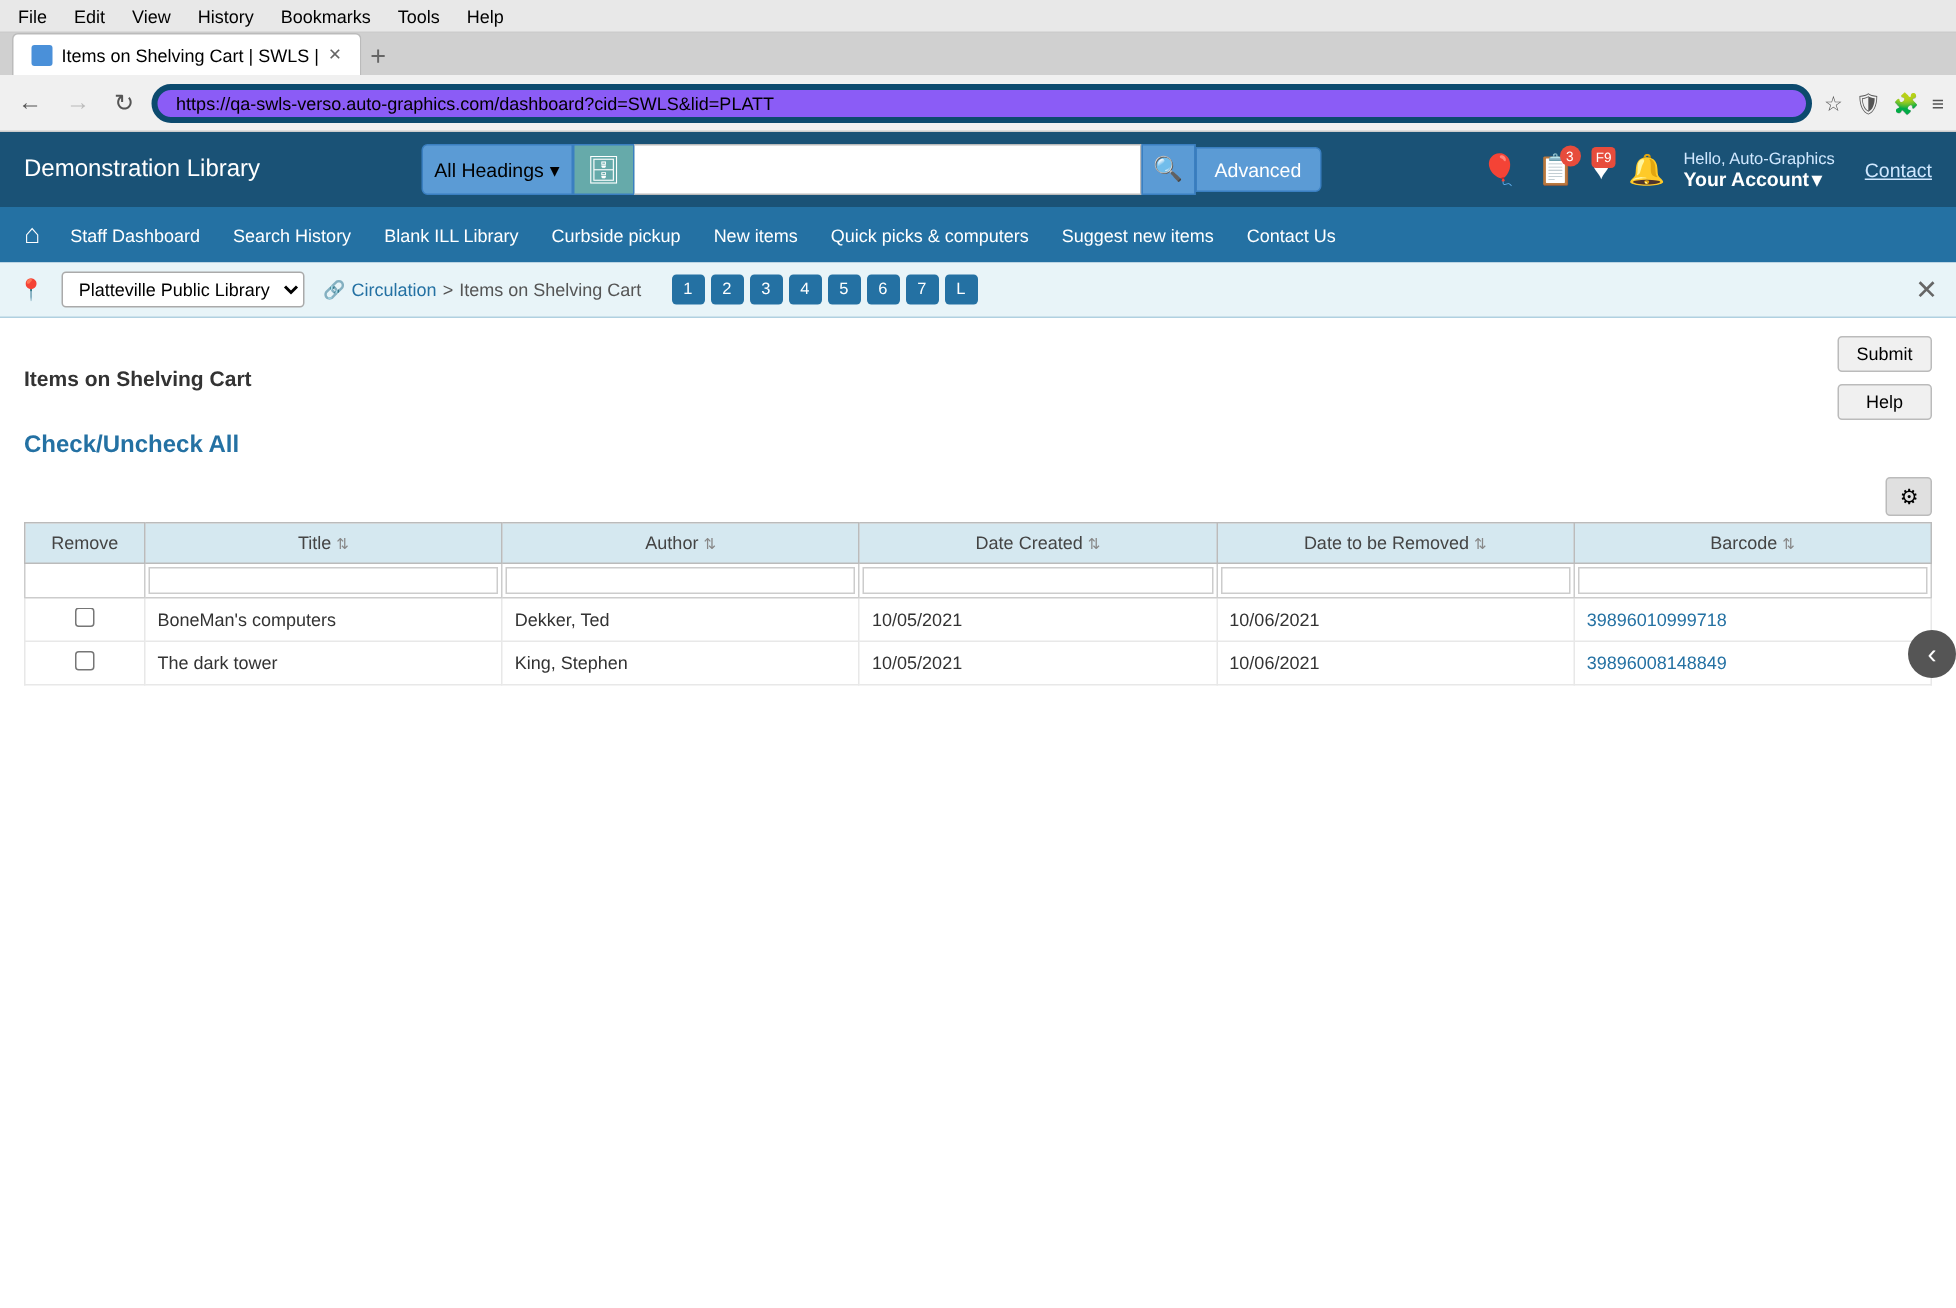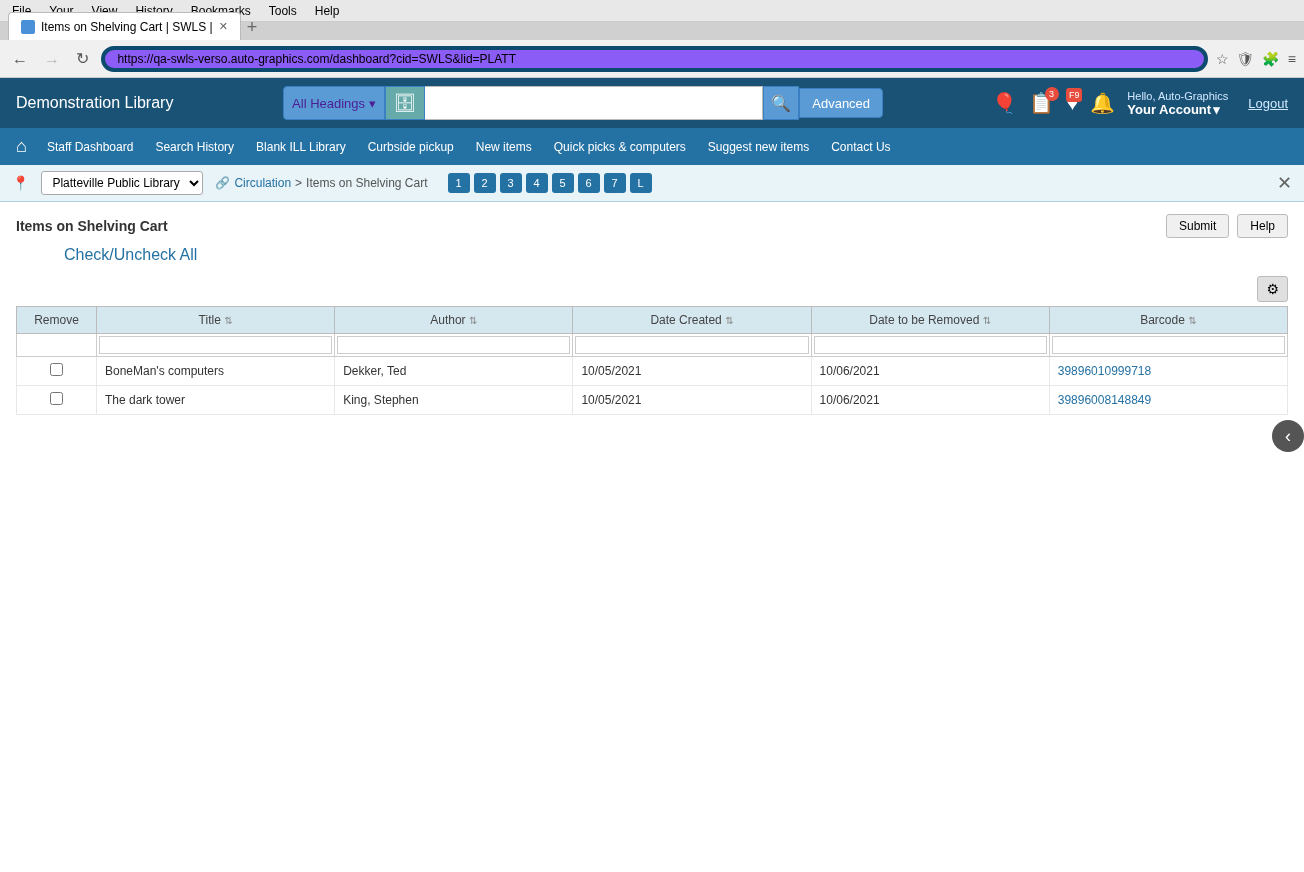--- a/index.html
+++ b/index.html
@@ -16,21 +16,21 @@
     }
     .menu-item {
       padding: 2px 8px;
       font-size: 12px;
       cursor: pointer;
       color: #000;
     }
 
     .browser-tab-bar {
       background: #d0d0d0;
-      height: 18px;
+      height: 28px;
       display: flex;
       align-items: flex-end;
       padding: 0 8px;
     }
     .browser-tab {
       background: #fff;
       border: 1px solid #bbb;
       border-bottom: none;
       border-radius: 4px 4px 0 0;
       padding: 4px 12px;
@@ -97,21 +97,21 @@
     }
     .search-dropdown {
       display: flex;
       align-items: center;
       background: #5b9bd5;
       border: 1px solid #3a7fc1;
       border-radius: 4px 0 0 4px;
       padding: 4px 8px;
       gap: 4px;
       cursor: pointer;
-      color: #4c1d95;
+      color: #000000;
       font-size: 13px;
       height: 34px;
     }
     .search-input {
       flex: 1;
       height: 34px;
       border: 1px solid #bbb;
       border-left: none;
       padding: 0 8px;
       font-size: 13px;
@@ -218,31 +218,31 @@
       border: none;
       font-size: 18px;
       cursor: pointer;
       color: #666;
     }
 
     
     .main-content { padding: 12px 16px; }
     .page-header { display: flex; justify-content: space-between; align-items: center; margin-bottom: 8px; }
     .page-title { font-size: 14px; font-weight: bold; color: #333; }
-    .action-btns { display: flex; gap: 8px; }
+    .action-btns { display: flex; gap: 8px; flex-direction: column; }
     .action-btn {
       background: #f0f0f0;
       border: 1px solid #bbb;
       border-radius: 3px;
       padding: 4px 12px;
       cursor: pointer;
       font-size: 12px;
     }
 
-    .check-uncheck-link { color: #2471a3; text-decoration: none; font-size: 16px; font-weight: normal; display: inline-block; margin-bottom: 12px; cursor: pointer; margin-left: 48px; }
+    .check-uncheck-link { color: #2471a3; text-decoration: none; font-size: 16px; font-weight: bold; display: inline-block; margin-bottom: 12px; cursor: pointer; }
 
     .settings-row { display: flex; justify-content: flex-end; margin-bottom: 4px; }
     .settings-btn {
       background: #e0e0e0;
       border: 1px solid #bbb;
       border-radius: 3px;
       padding: 4px 8px;
       cursor: pointer;
       font-size: 14px;
     }
@@ -284,21 +284,21 @@
       display: flex;
       align-items: center;
       justify-content: center;
     }
   </style>
 </head>
 <body>
 
 <div class="browser-menu-bar">
   <span class="menu-item">File</span>
-  <span class="menu-item">Your</span>
+  <span class="menu-item">Edit</span>
   <span class="menu-item">View</span>
   <span class="menu-item">History</span>
   <span class="menu-item">Bookmarks</span>
   <span class="menu-item">Tools</span>
   <span class="menu-item">Help</span>
 </div>
 
 <div class="browser-tab-bar">
   <div class="browser-tab">
     <span class="tab-favicon"></span>
@@ -345,21 +345,21 @@
     </button>
     <button class="header-icon-btn">🔔</button>
     <div style="display:flex;align-items:center;gap:8px;">
       <div>
         <div class="user-info">Hello, Auto-Graphics</div>
         <div class="user-account">
           <span>Your Account</span>
           <span>▾</span>
         </div>
       </div>
-      <button class="logout-btn">Logout</button>
+      <button class="logout-btn">Contact</button>
     </div>
   </div>
 </div>
 
 <div class="nav-bar">
   <button class="nav-home">⌂</button>
   <button class="nav-link">Staff Dashboard</button>
   <button class="nav-link">Search History</button>
   <button class="nav-link">Blank ILL Library</button>
   <button class="nav-link">Curbside pickup</button>

